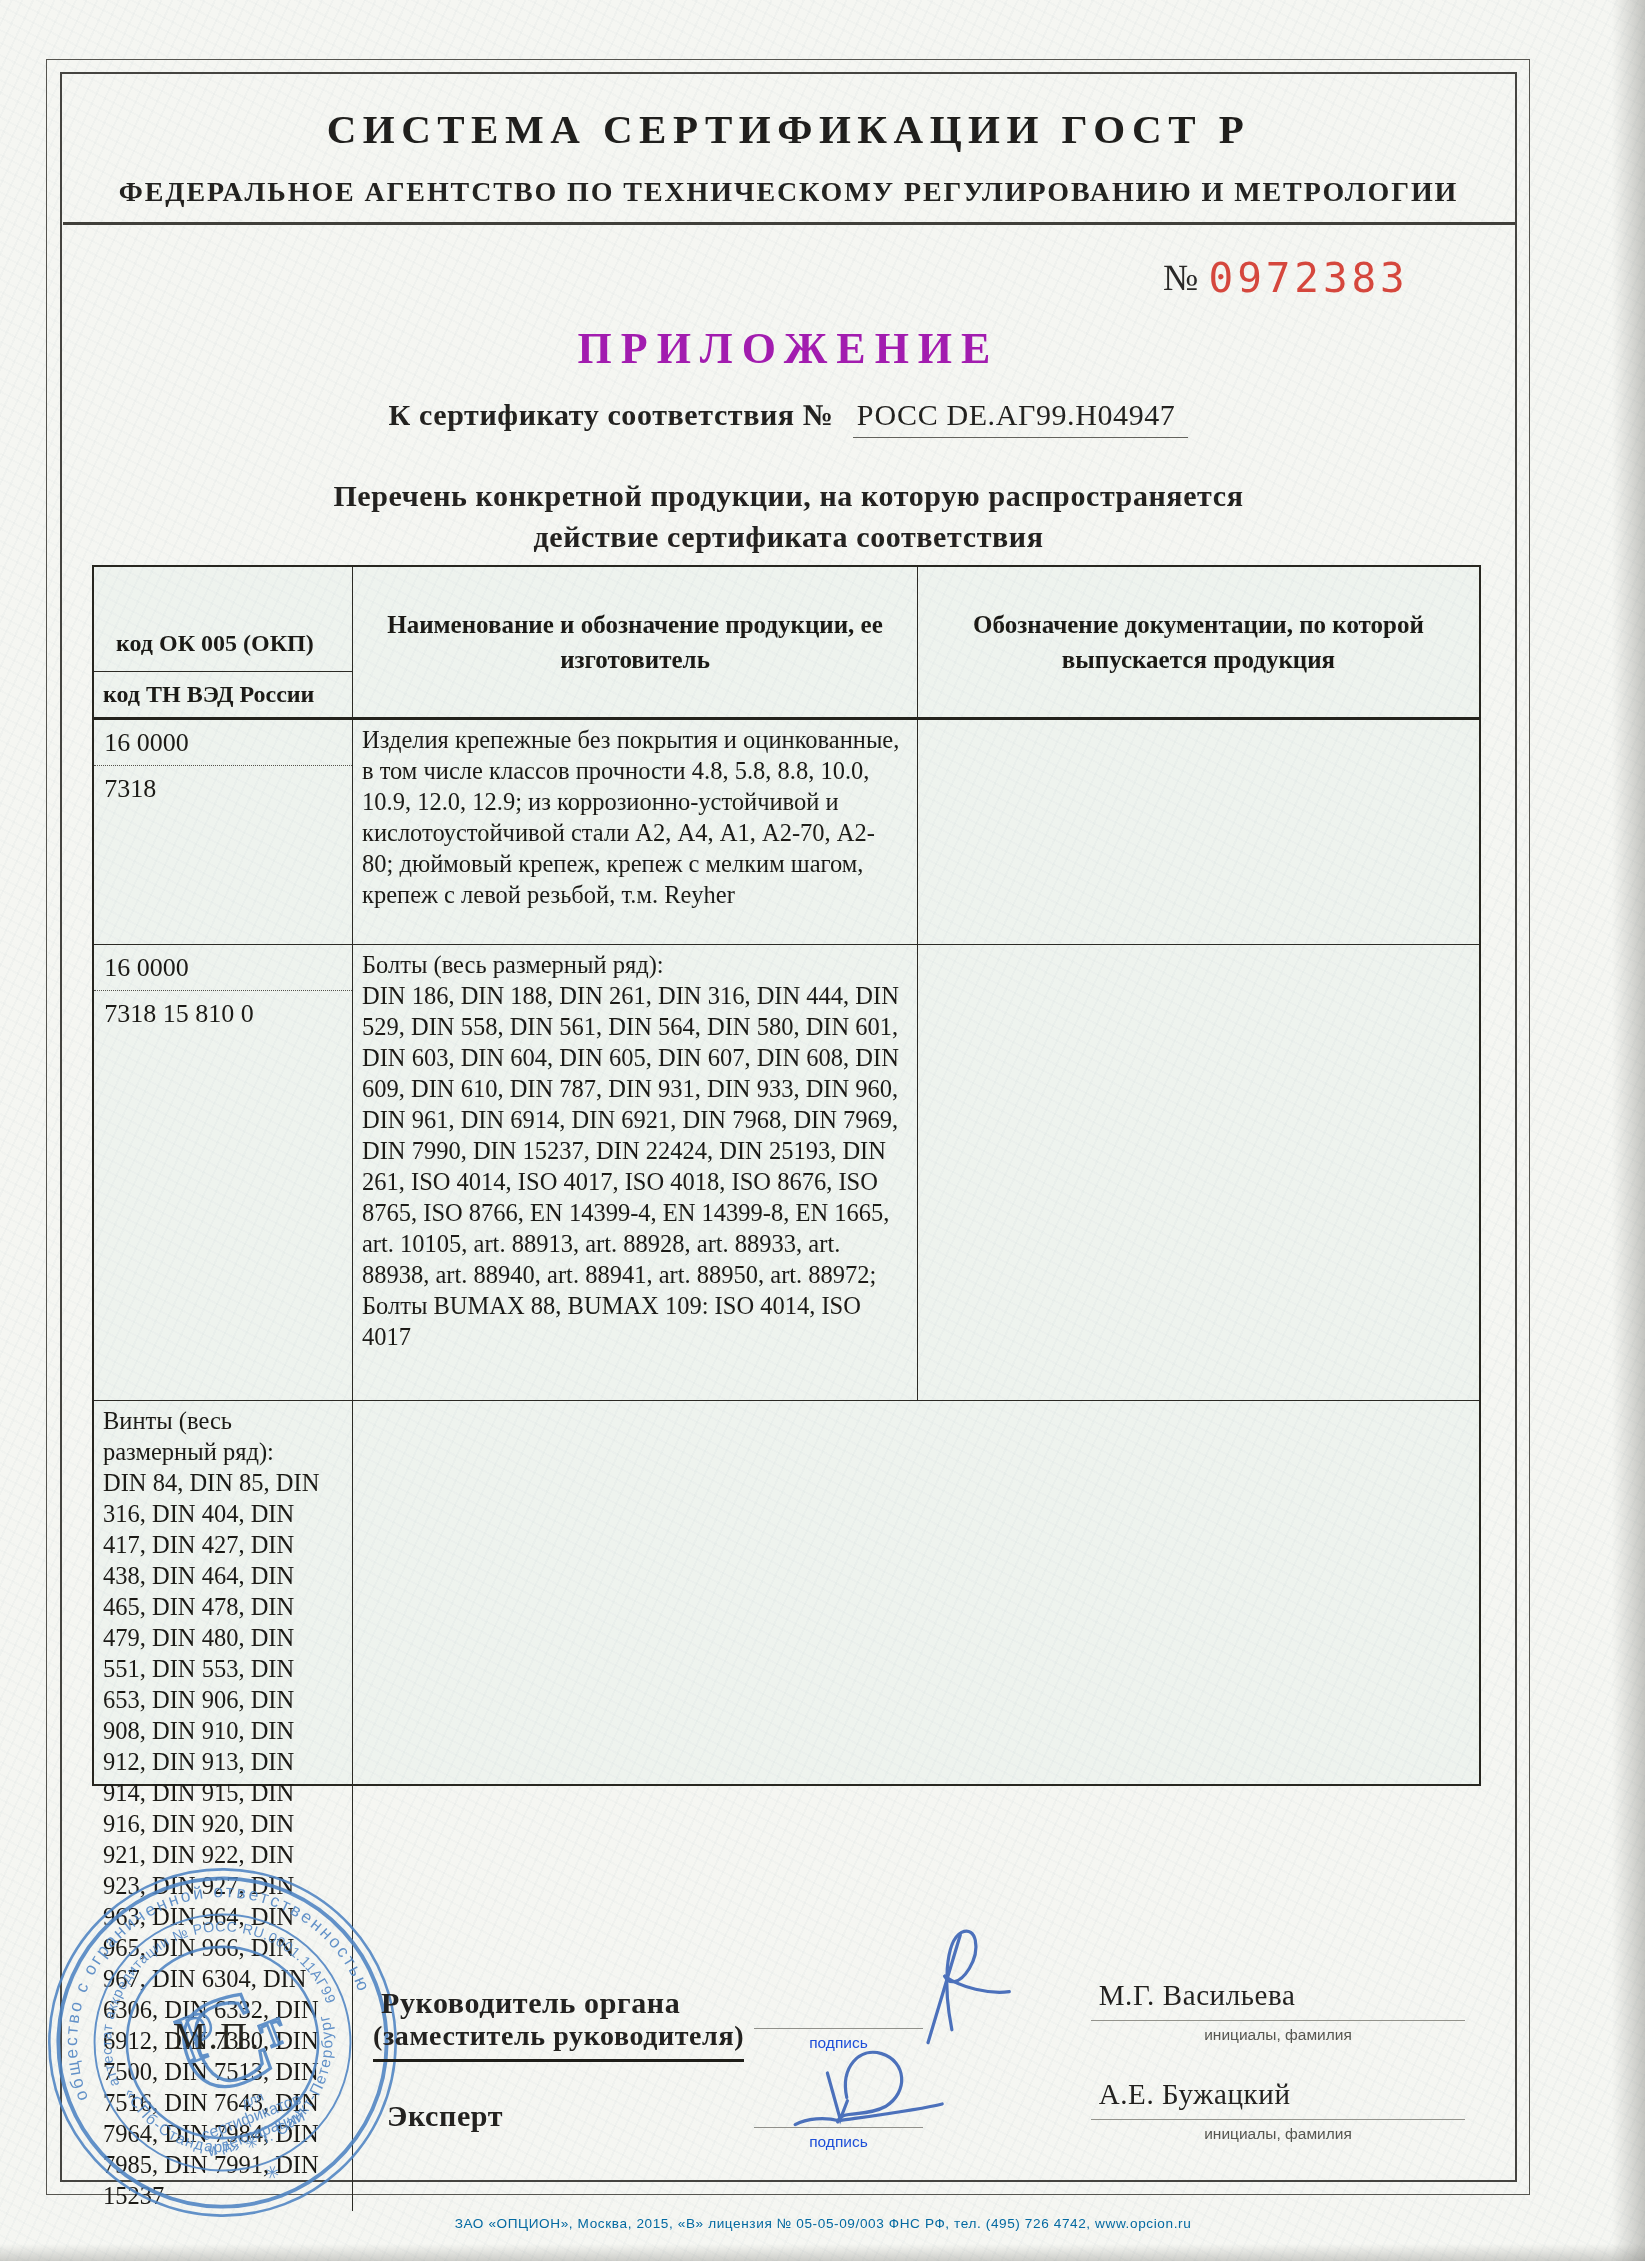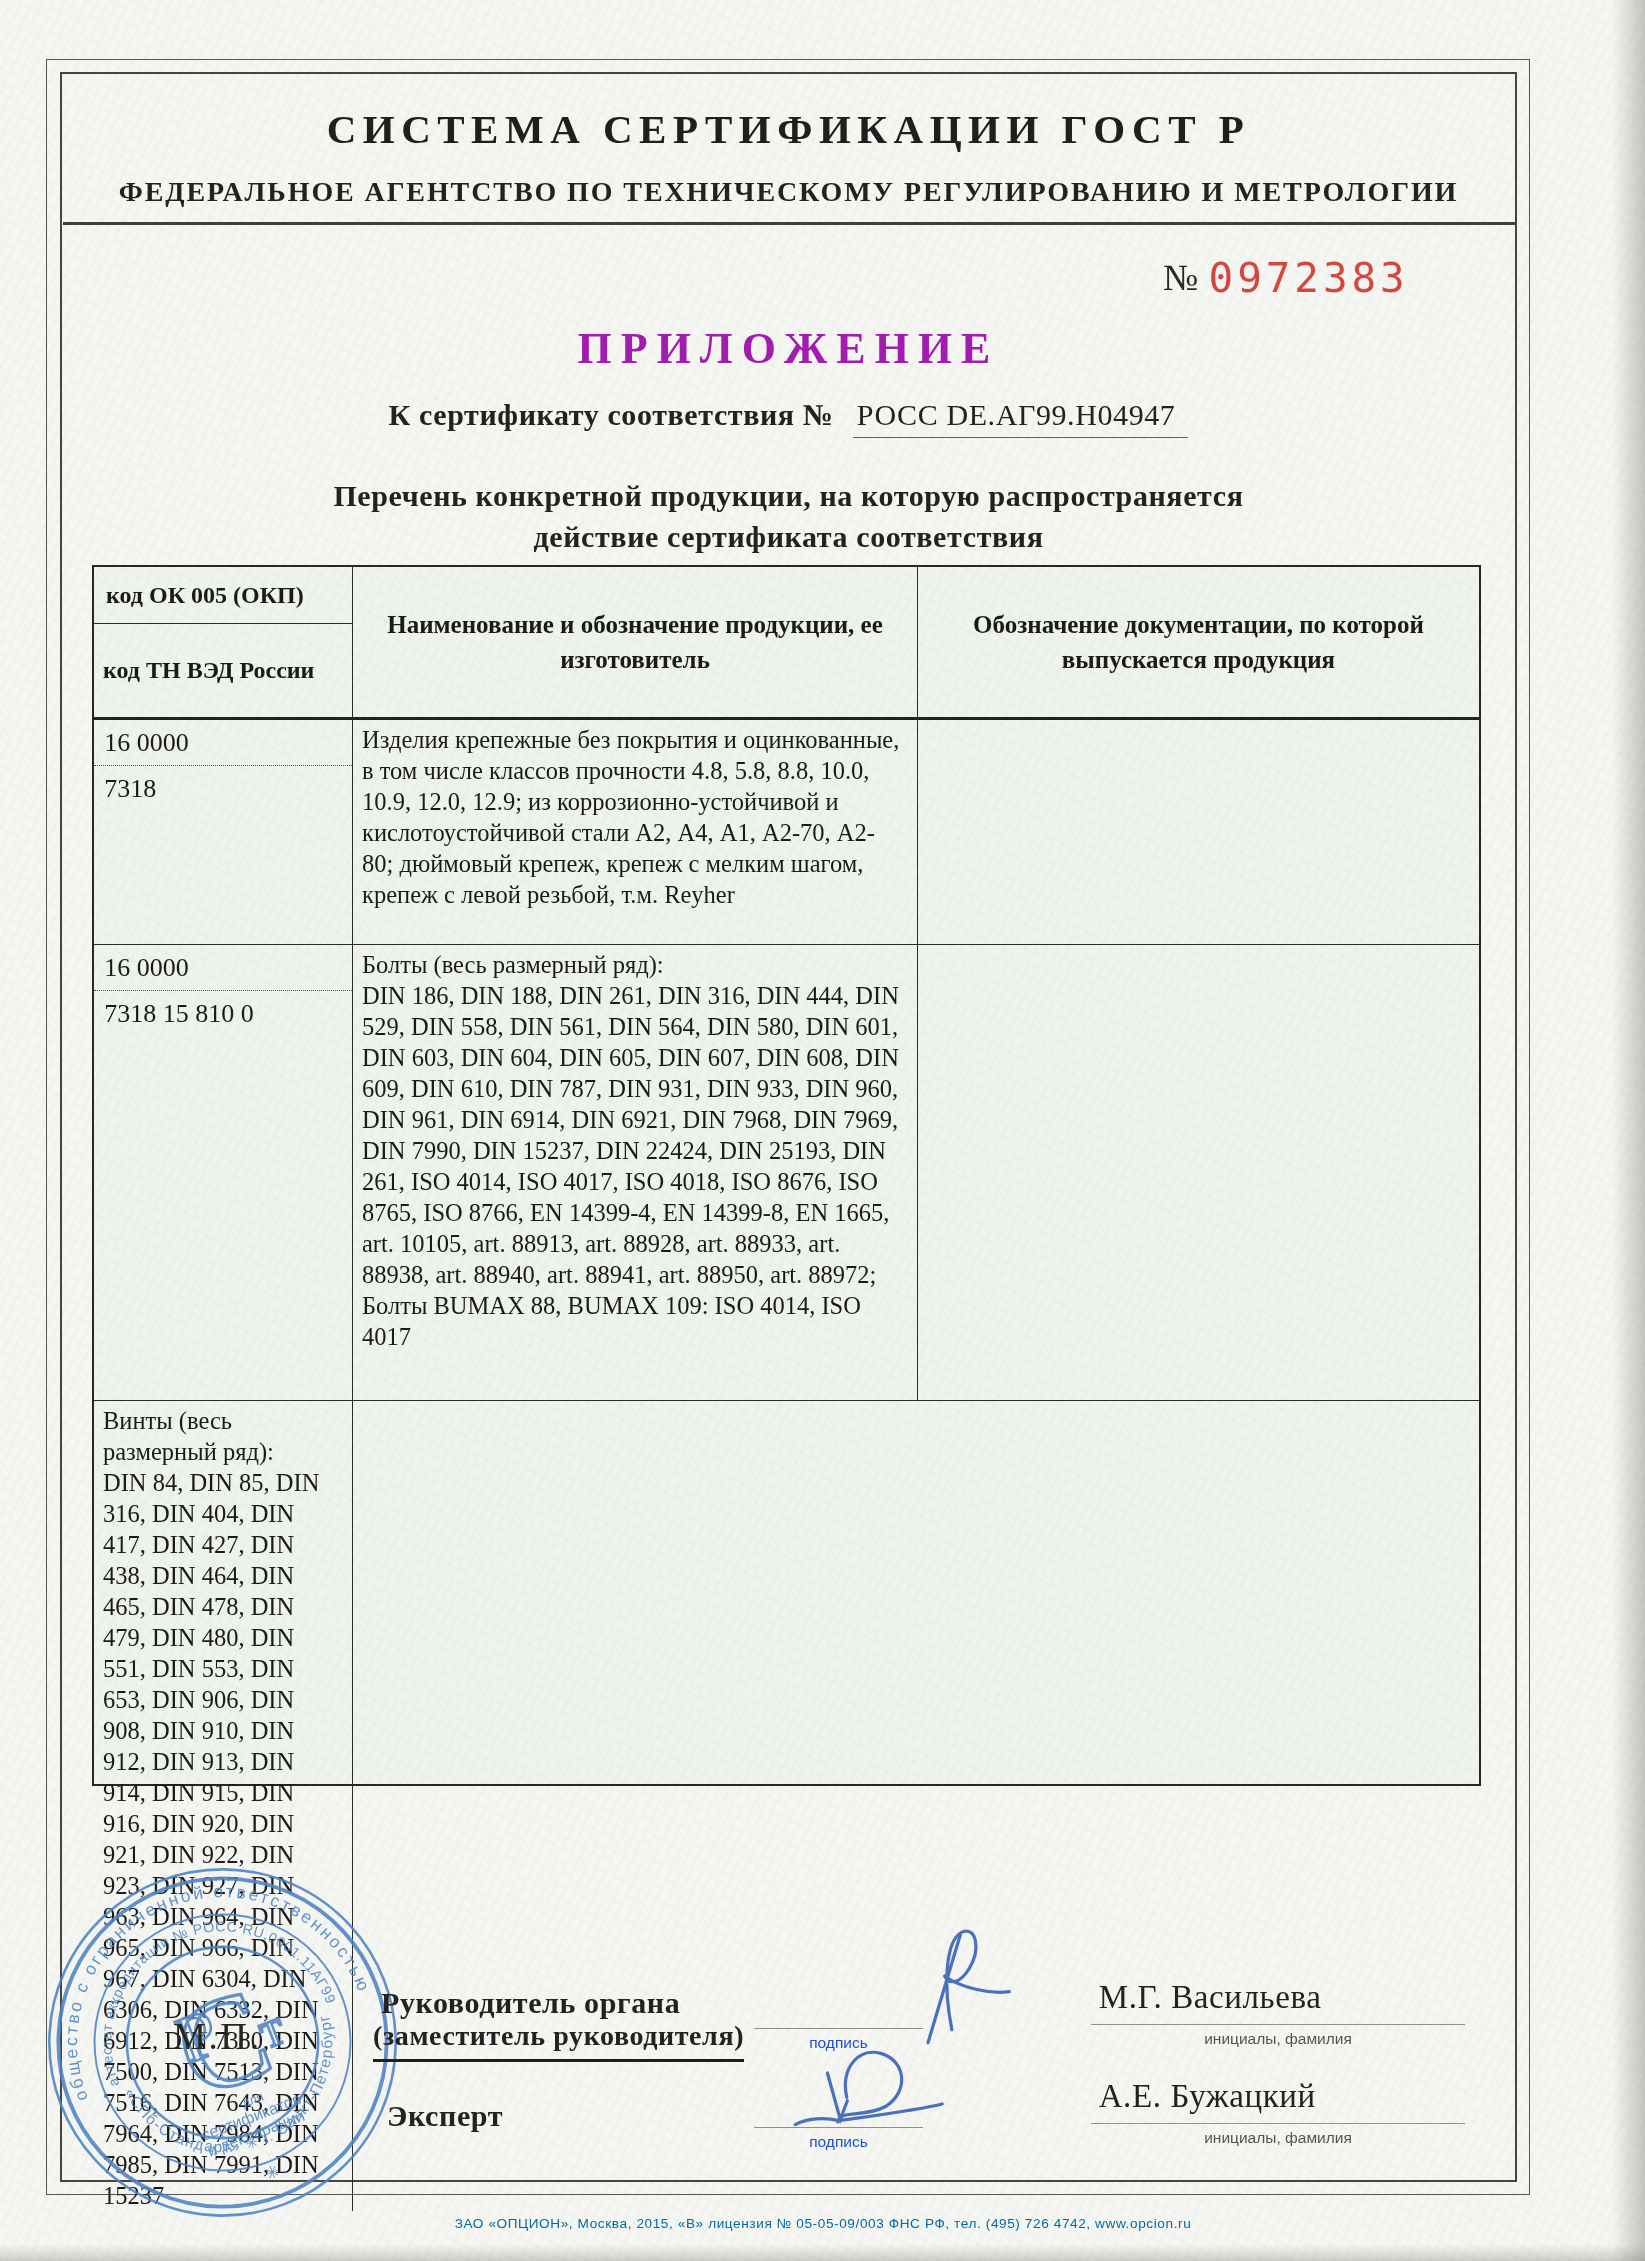--- a/index.html
+++ b/index.html
@@ -44,38 +44,38 @@
   .table{position:absolute;left:92px;top:565px;width:1389px;height:1221px;
       border:2.6px solid #27261f;box-sizing:border-box;background:rgba(200,226,222,0.14);
       display:grid;grid-template-columns:259px 565px 1fr;grid-template-rows:153px 225px 456px 1fr;}
   .cell{box-sizing:border-box;color:#1b1a16;}
   .br{border-right:1.9px solid #2b2a24;}
   .bb{border-bottom:1.9px solid #2b2a24;}
   .bbh{border-bottom:3.2px solid #23221c;}
   .hcell{display:flex;align-items:center;justify-content:center;text-align:center;
       font-size:25px;font-weight:bold;line-height:35px;padding:0 30px;}
   .hcol1{display:flex;flex-direction:column;font-weight:bold;font-size:24px;}
-  .hcol1-top{height:57px;display:flex;align-items:center;padding-left:12px;
-      border-bottom:1.9px solid #2b2a24;box-sizing:border-box;}
+  .hcol1-top{height:57px;display:flex;align-items:center;padding-left:22px;
+      border-bottom:1.9px solid #2b2a24;box-sizing:border-box;margin-top:48px;}
   .hcol1-bot{flex:1;display:flex;align-items:center;padding-left:9px;}
   .code-cell{padding:7.7px 7.7px 0 10.3px;font-size:26px;line-height:1.15;}
   .code-dots{border-bottom:1.9px dotted #55544c;margin:7.7px -7.7px 7.7px -10.3px;}
   .name-cell{padding:3.9px 11.6px 0 9px;font-size:24.5px;line-height:31px;white-space:pre-line;}
 
   .mp-label{position:absolute;left:173px;top:2015px;font-size:37px;letter-spacing:2.6px;color:#26251f;}
   .role-head1{position:absolute;left:381px;top:1986px;font-size:30px;font-weight:bold;letter-spacing:0.6px;}
   .role-head2{position:absolute;left:373px;top:2020px;font-size:28px;font-weight:bold;letter-spacing:0.6px;
       border-bottom:3.2px solid #1f1e19;padding-bottom:6.5px;}
   .role-expert{position:absolute;left:387px;top:2099px;font-size:30px;font-weight:bold;letter-spacing:0.6px;}
 
   .sig-line{position:absolute;width:169px;border-top:1.9px solid #90908a;}
   .sig-cap{position:absolute;width:169px;text-align:center;
       font-family:"Liberation Sans",sans-serif;font-size:15.5px;color:#1d4ed8;}
   .name-block{position:absolute;width:374px;}
-  .name-text{font-size:33px;letter-spacing:0.6px;padding:0 0 7.7px 7.7px;border-bottom:1.9px solid #93938c;}
+  .name-text{font-size:29px;letter-spacing:0.6px;padding:0 0 7.7px 7.7px;border-bottom:1.9px solid #93938c;}
   .name-cap{text-align:center;font-family:"Liberation Sans",sans-serif;font-size:15.5px;color:#55554f;padding-top:5.2px;}
 
   .stamp{position:absolute;left:39px;top:1859px;width:367px;height:367px;}
   .sig-overlay{position:absolute;left:742px;top:1904px;width:323px;height:258px;}
 
   .footer{position:absolute;left:0;top:2216px;width:1646px;text-align:center;
       font-family:"Liberation Sans",sans-serif;font-size:13.6px;color:#0369a1;letter-spacing:0.6px;}
 </style>
 </head>
 <body>

